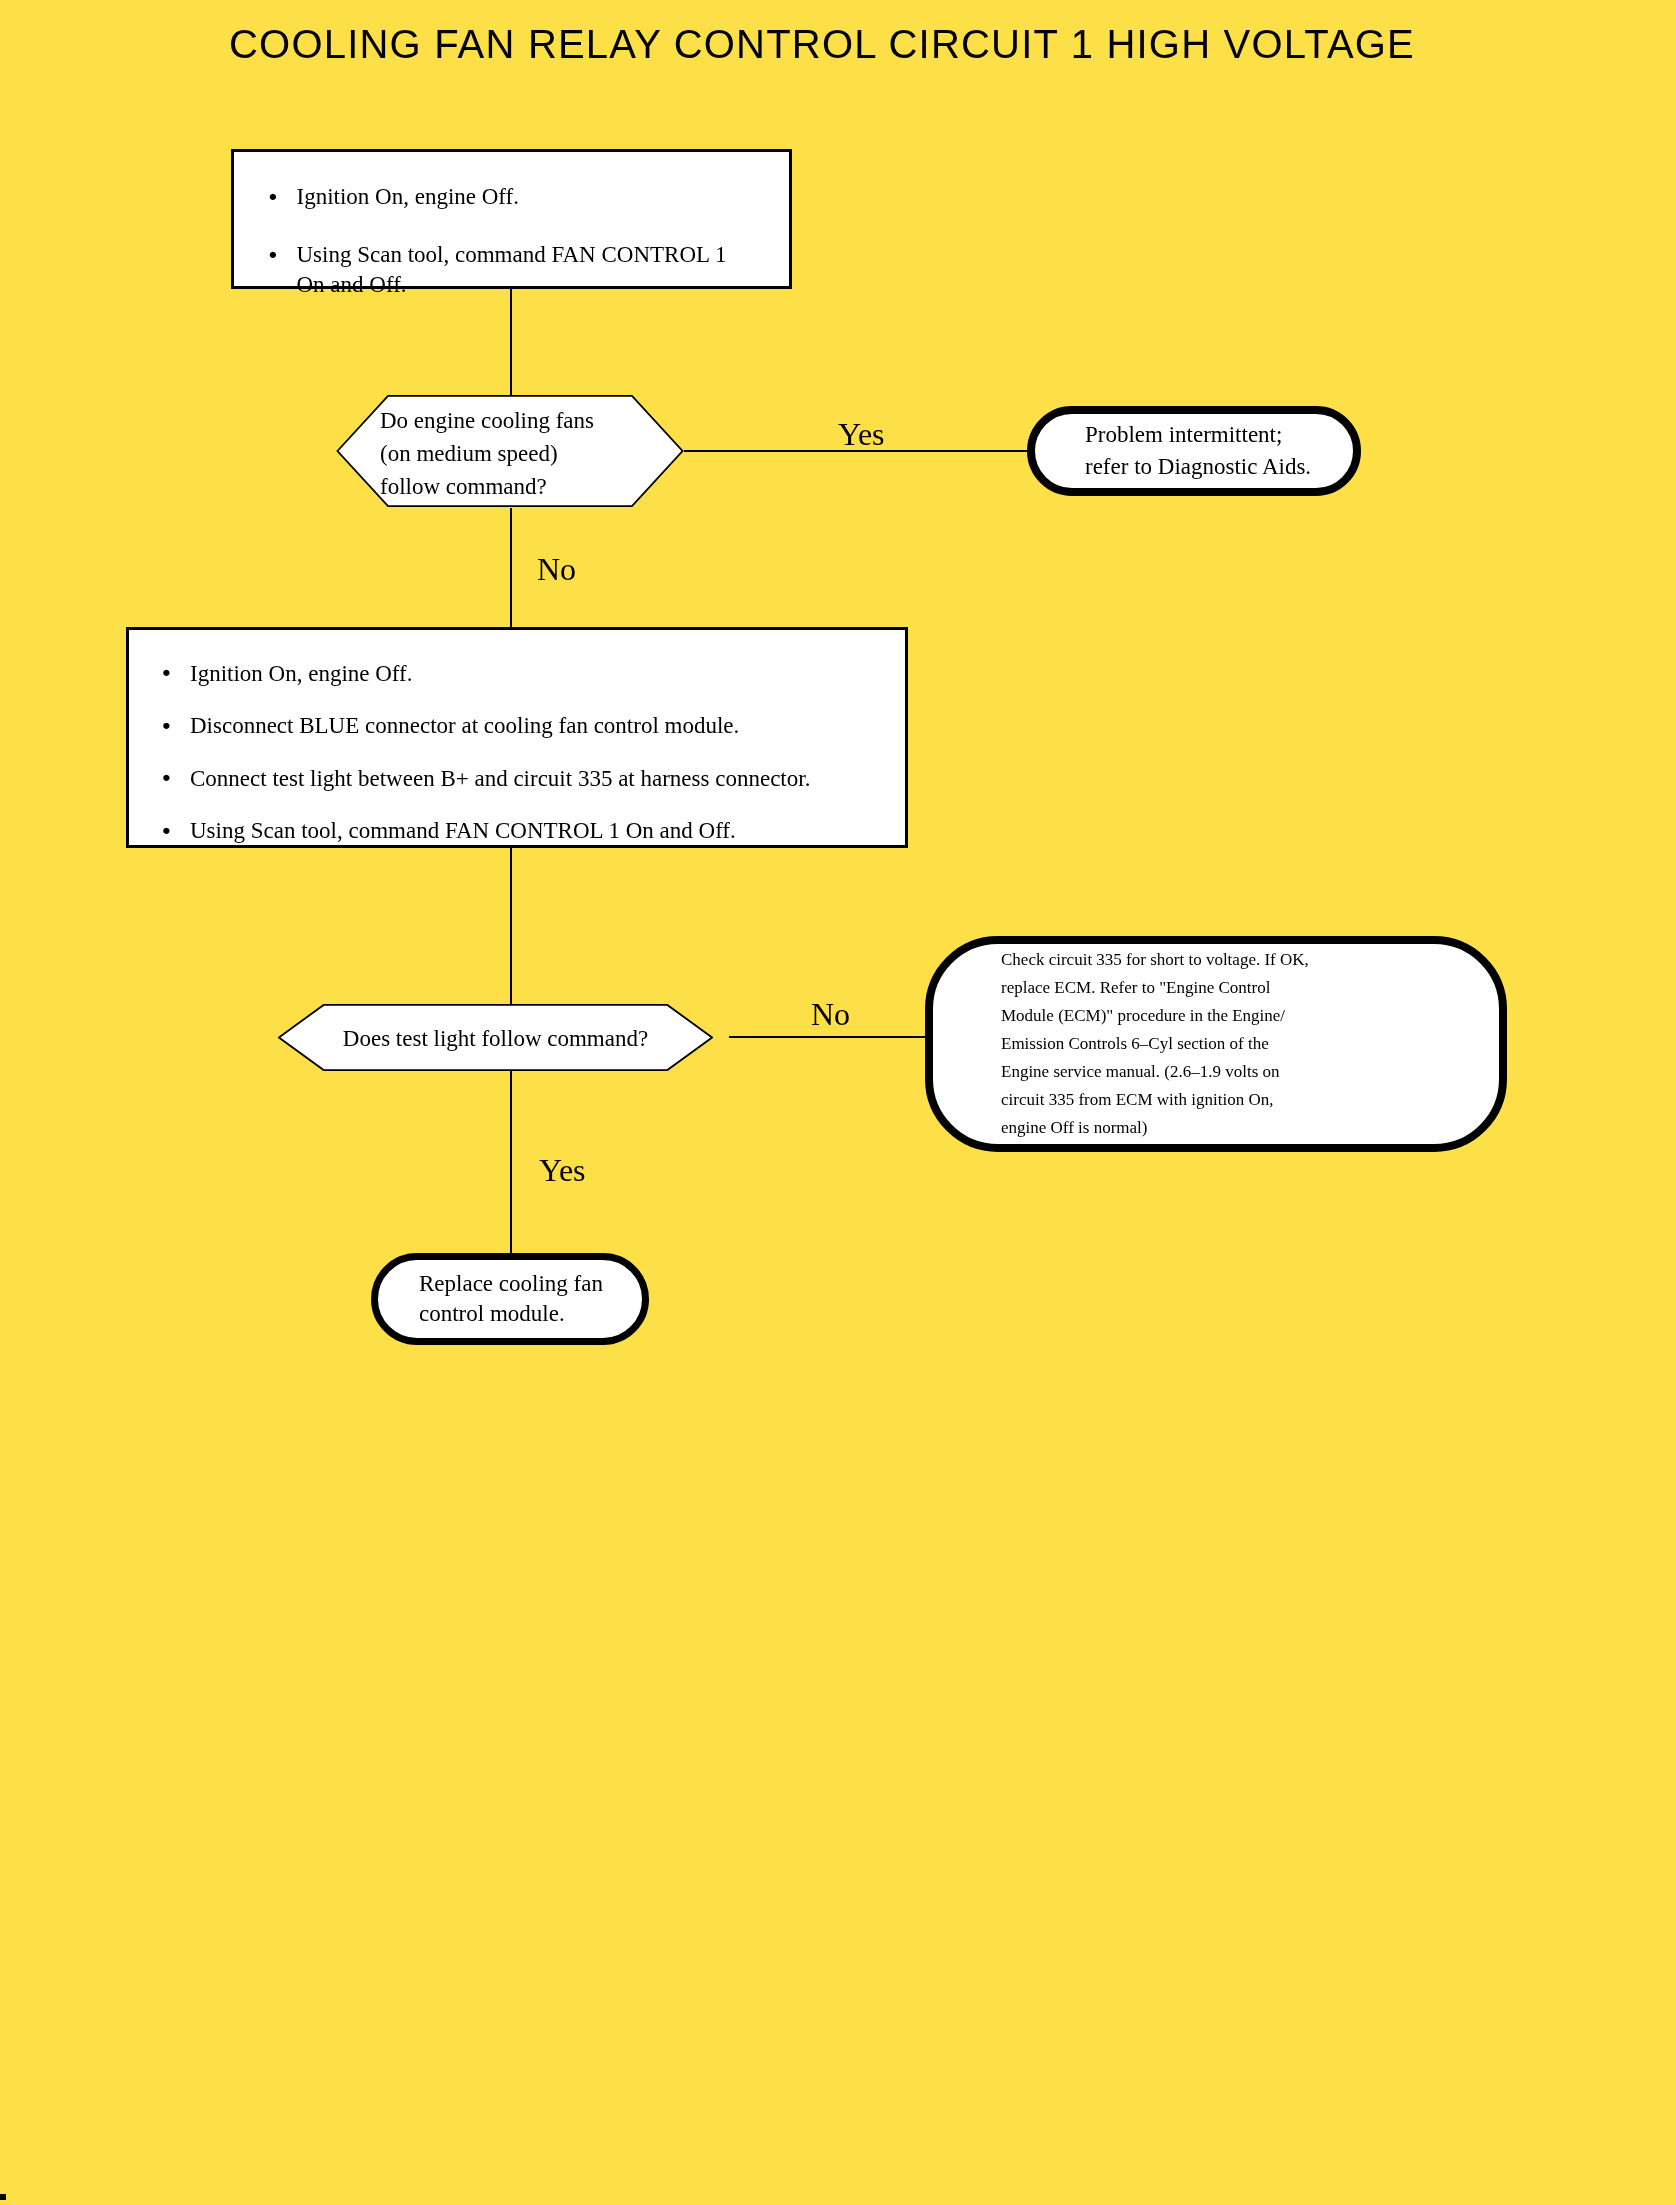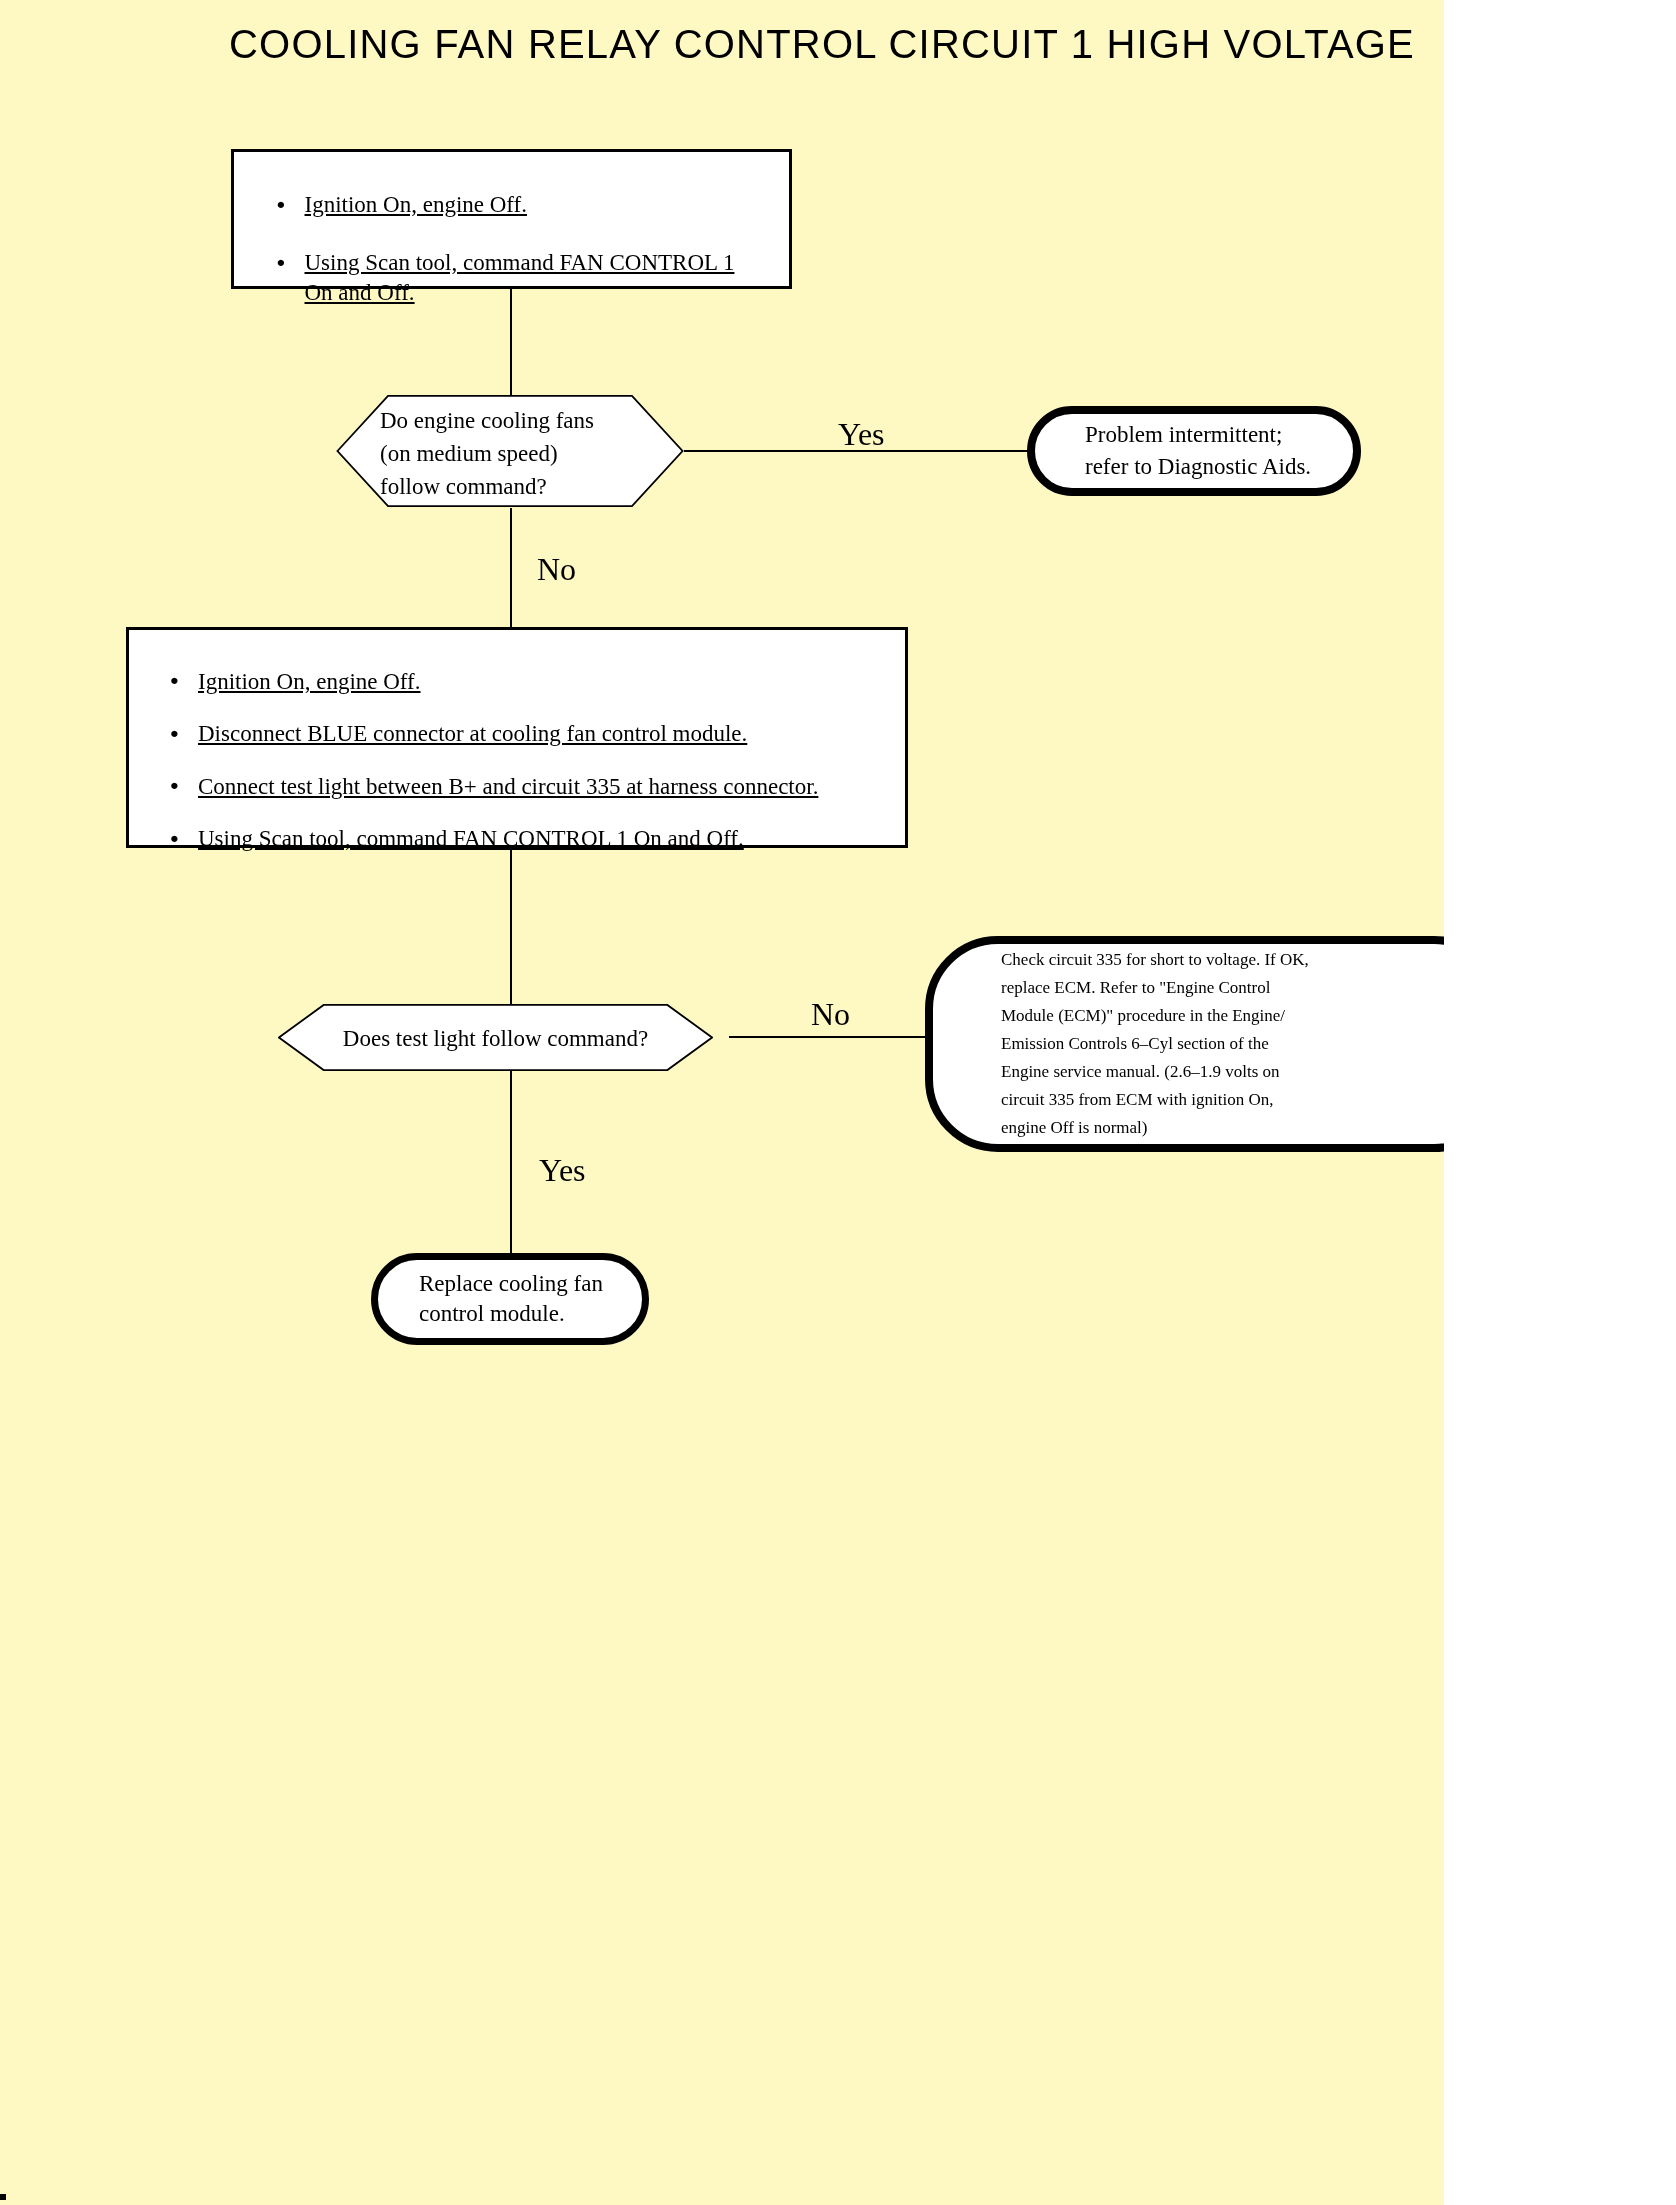--- a/index.html
+++ b/index.html
@@ -1,43 +1,42 @@
 <!DOCTYPE html>
 <html style="font-size:9.7px"><head>
 <meta charset="utf-8">
 <style>
   html, body { margin: 0; padding: 0; background: #ffffff; }
   #page {
     position: relative;
-    width: 1444px;
+    width: 1676px;
     height: 2205px;
-    background: #fef9c3;
+    background: #fde047;
     font-family: "Liberation Serif", serif;
     color: #000000;
     overflow: hidden;
   }
   .title {
     position: absolute;
     left: 229px; top: 22px;
     font-family: "Liberation Sans", sans-serif;
     font-size: 40px;
     font-weight: 400;
     letter-spacing: 1.2px;
     white-space: nowrap;
   }
   .pbox {
     position: absolute;
     border: 3.6px solid #000000;
     background: #ffffff;
     box-sizing: border-box;
   }
   .pbox ul {
-    margin: 17px; padding: 0;
+    margin: 9px; padding: 0;
     list-style: none;
-    text-decoration: underline;
   }
   .pbox li {
     position: relative;
     padding-left: 28px;
     font-size: 23px;
     line-height: 30px;
     white-space: nowrap;
   }
   .pbox li::before {
     content: "\25CF";

